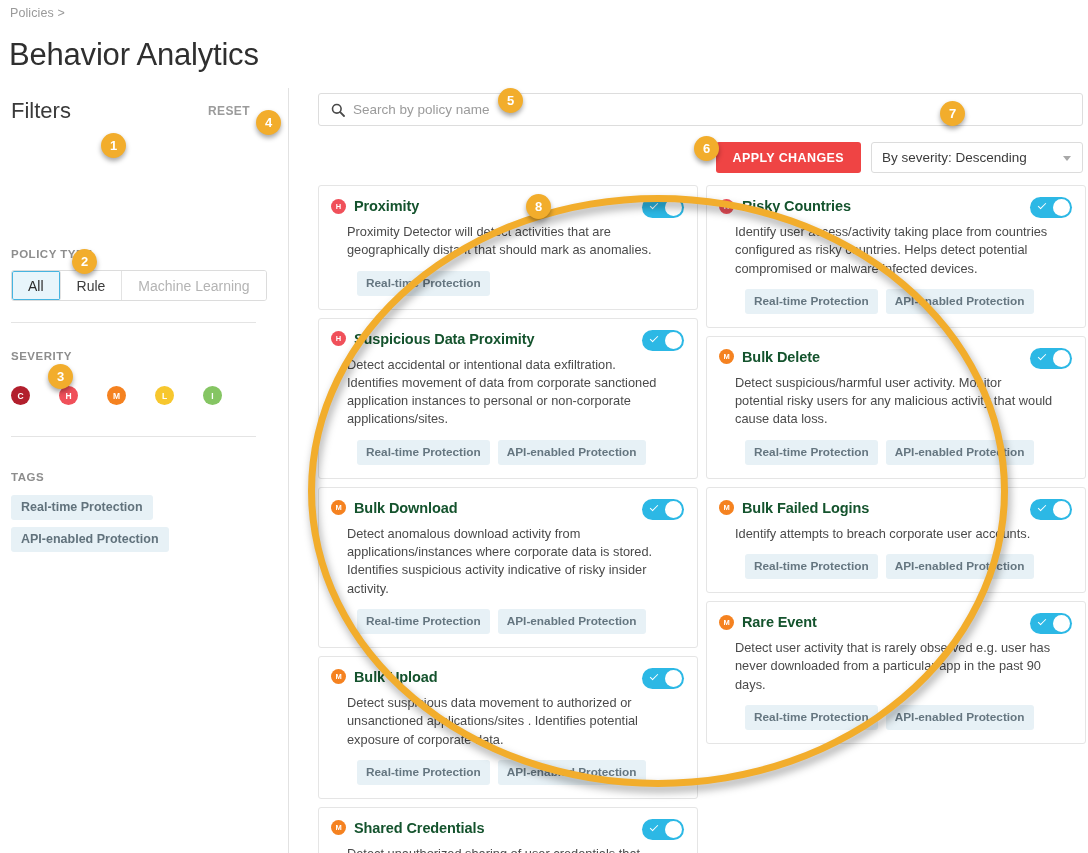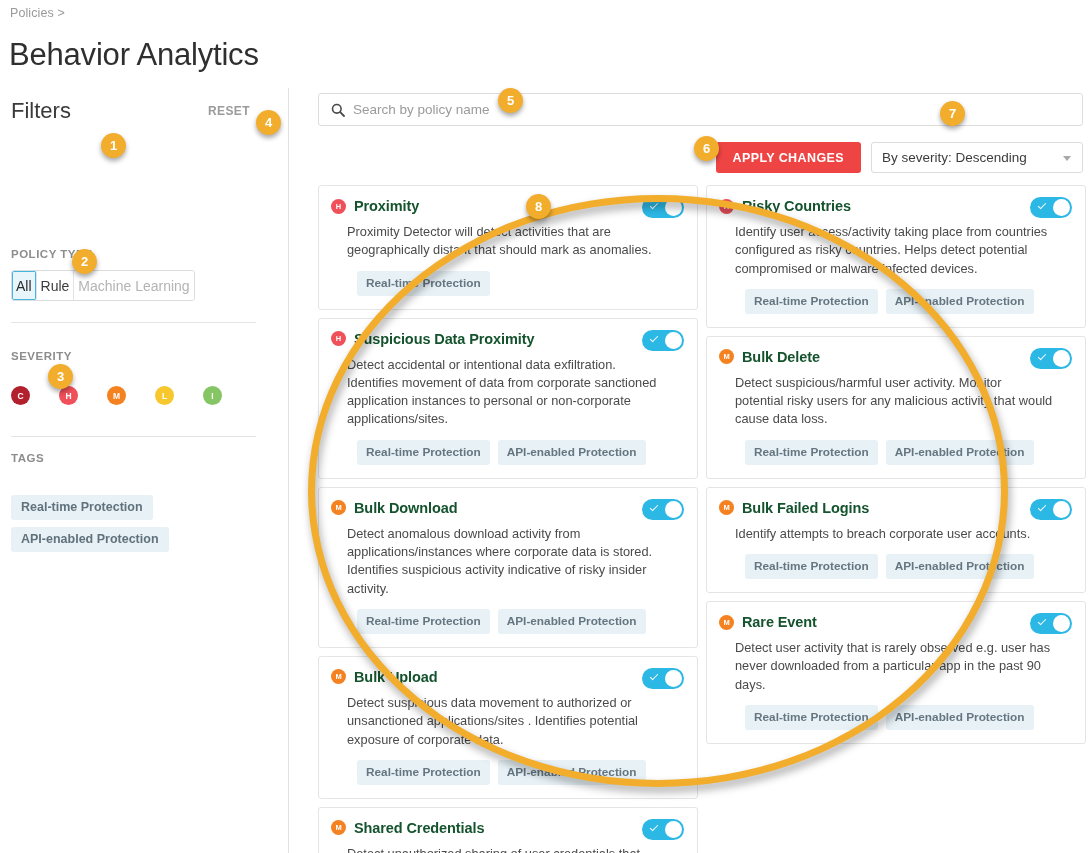--- a/index.html
+++ b/index.html
@@ -38,31 +38,31 @@
     font-size: 12px; font-weight: bold; color: #9b9b9b;
     letter-spacing: .4px; cursor: pointer;
   }
   .section-label {
     position: absolute; left: 11px;
     font-size: 11.5px; font-weight: bold; color: #8d8d8d;
     letter-spacing: .5px;
   }
   #lbl-policytype { top: 160px; }
   #lbl-severity   { top: 262px; }
-  #lbl-tags       { top: 364px; }
+  #lbl-tags       { top: 383px; }
 
   .seg-group {
     position: absolute; left: 11px; top: 182px;
     display: flex; height: 31px;
     border: 1px solid #dcdcdc; border-radius: 3px; overflow: hidden;
     background: #fff;
   }
   .seg-btn {
     display: flex; align-items: center; justify-content: center;
-    padding: 0 4px; font-size: 14px; color: #3c3c3c;
+    padding: 0 16px; font-size: 14px; color: #3c3c3c;
     border-right: 1px solid #e3e3e3; background: #fff;
     cursor: pointer; white-space: nowrap;
   }
   .seg-btn:last-child { border-right: none; }
   .seg-btn.active {
     background: #e8f5fb; color: #2c2c2c;
     box-shadow: inset 0 0 0 1px #46b4e0;
     border-radius: 2px;
   }
   .seg-btn.disabled { color: #b4b4b4; cursor: default; }

